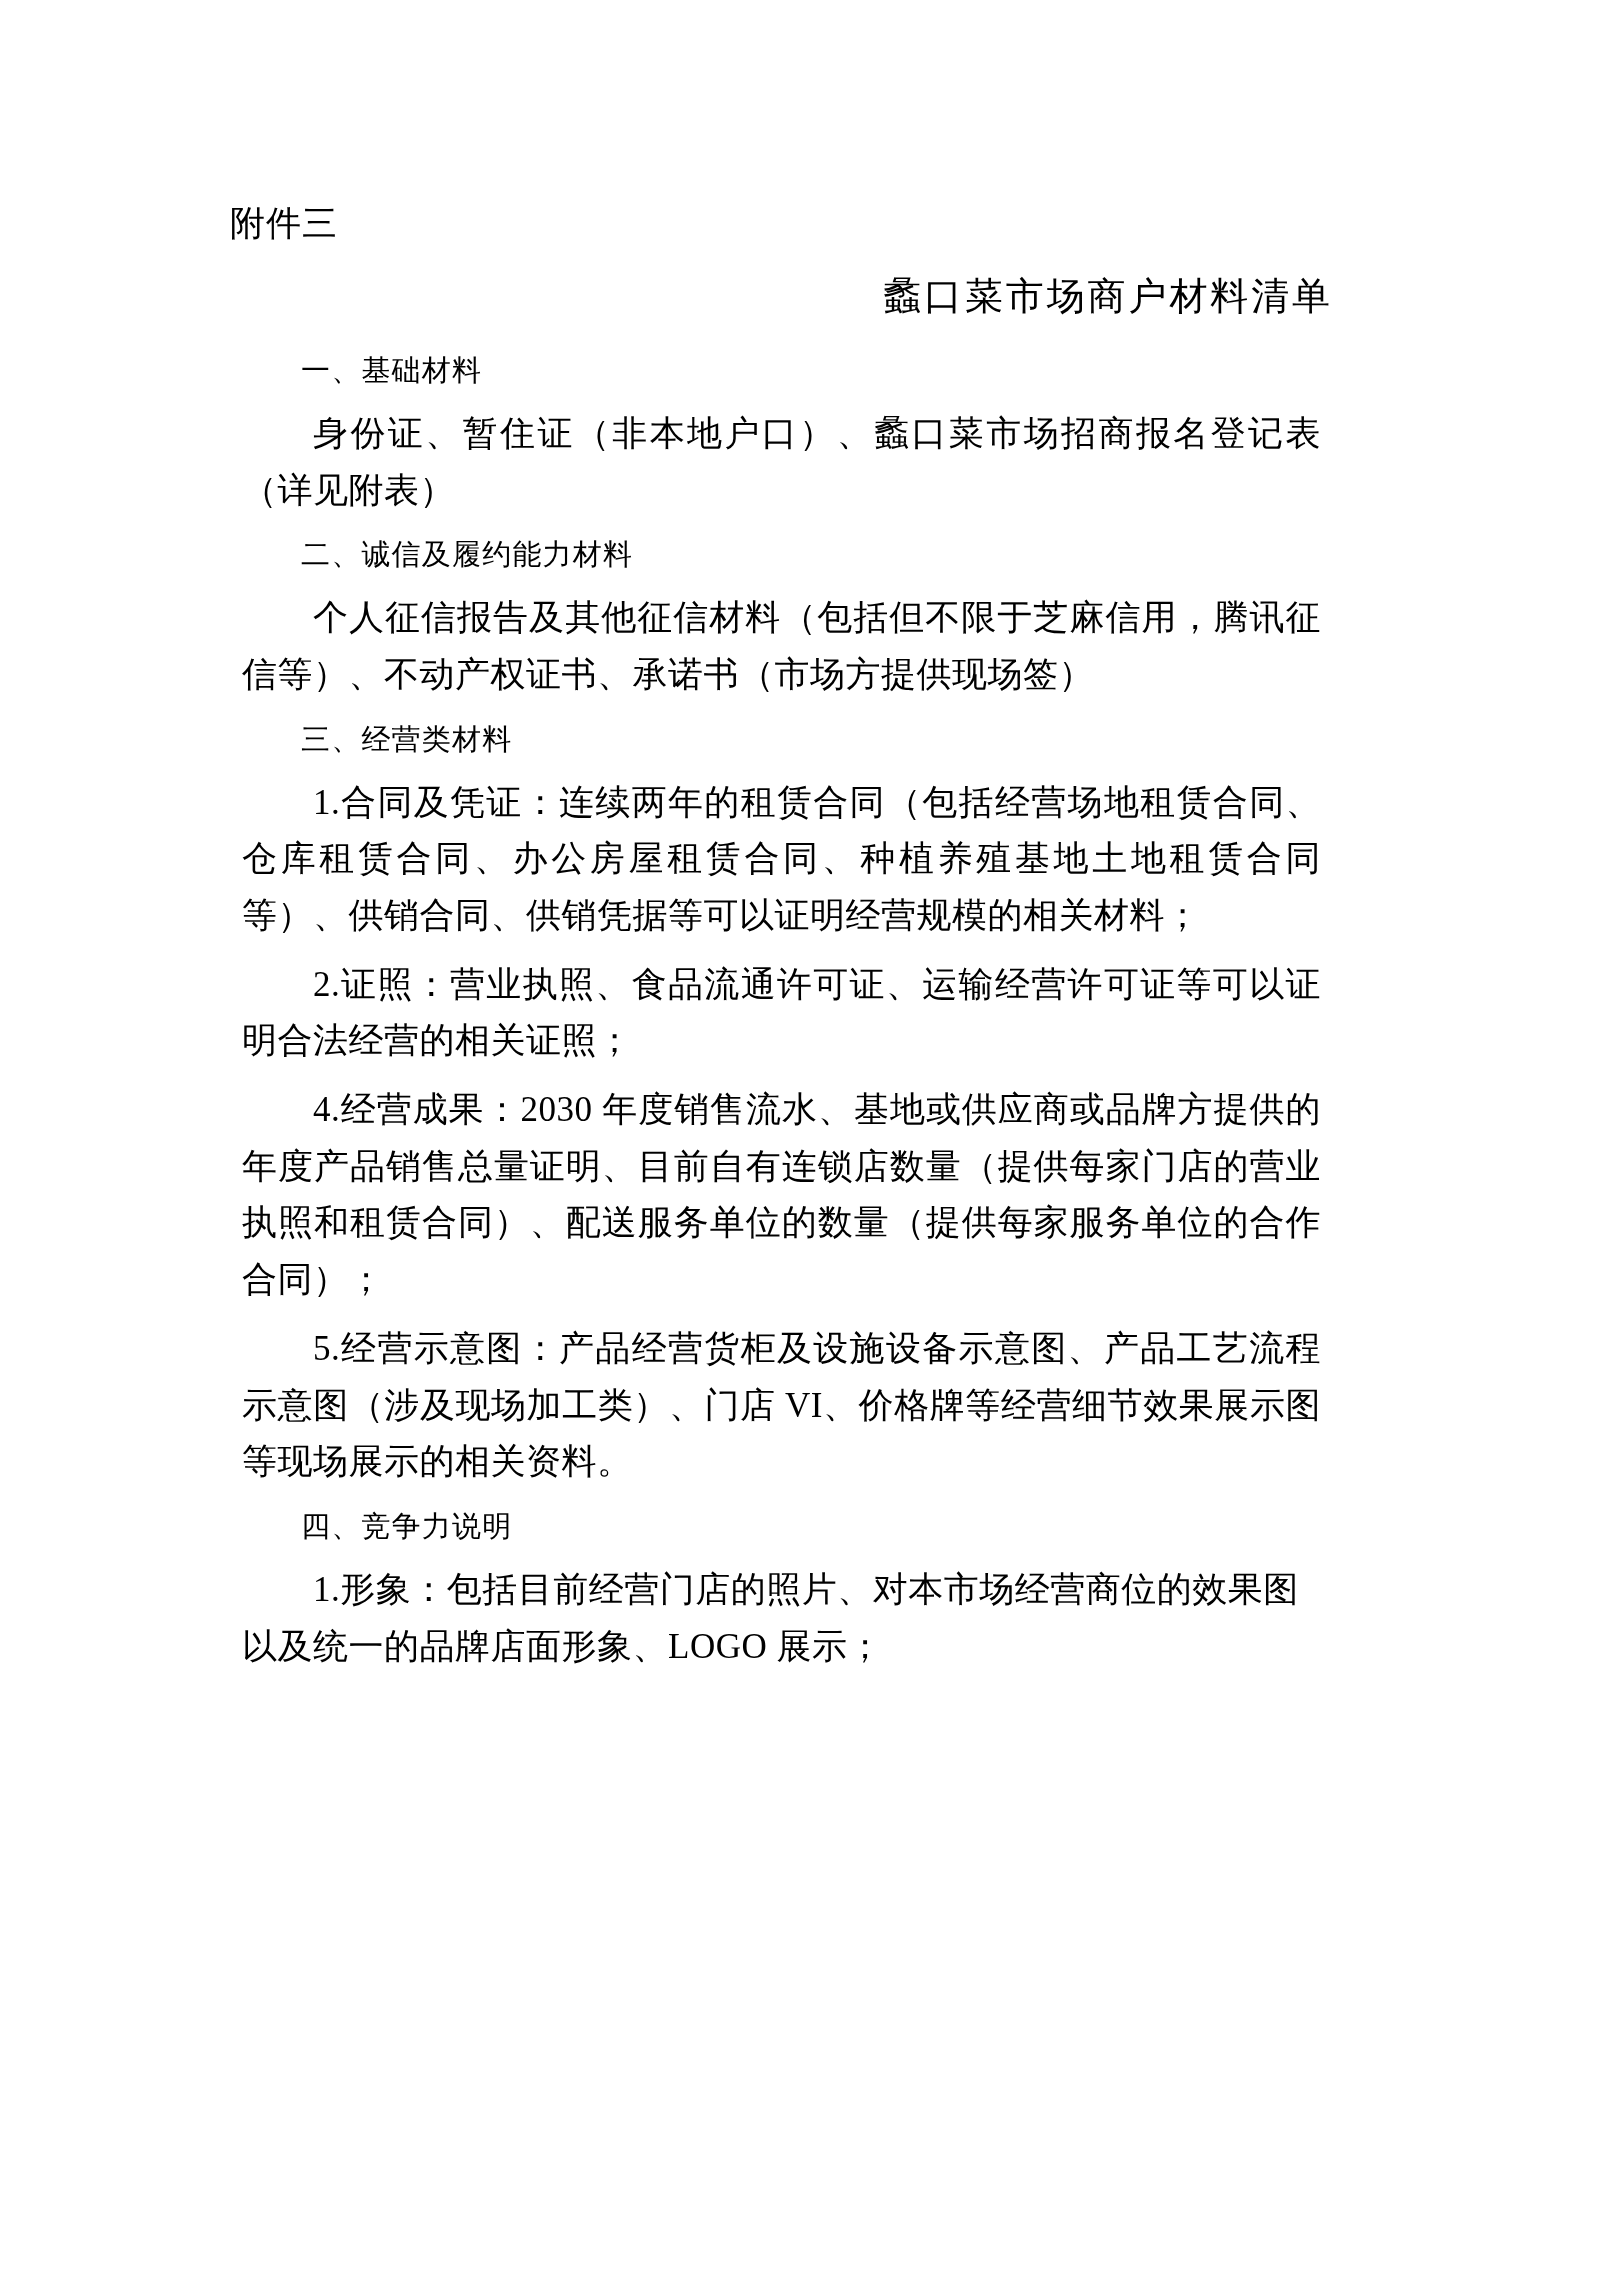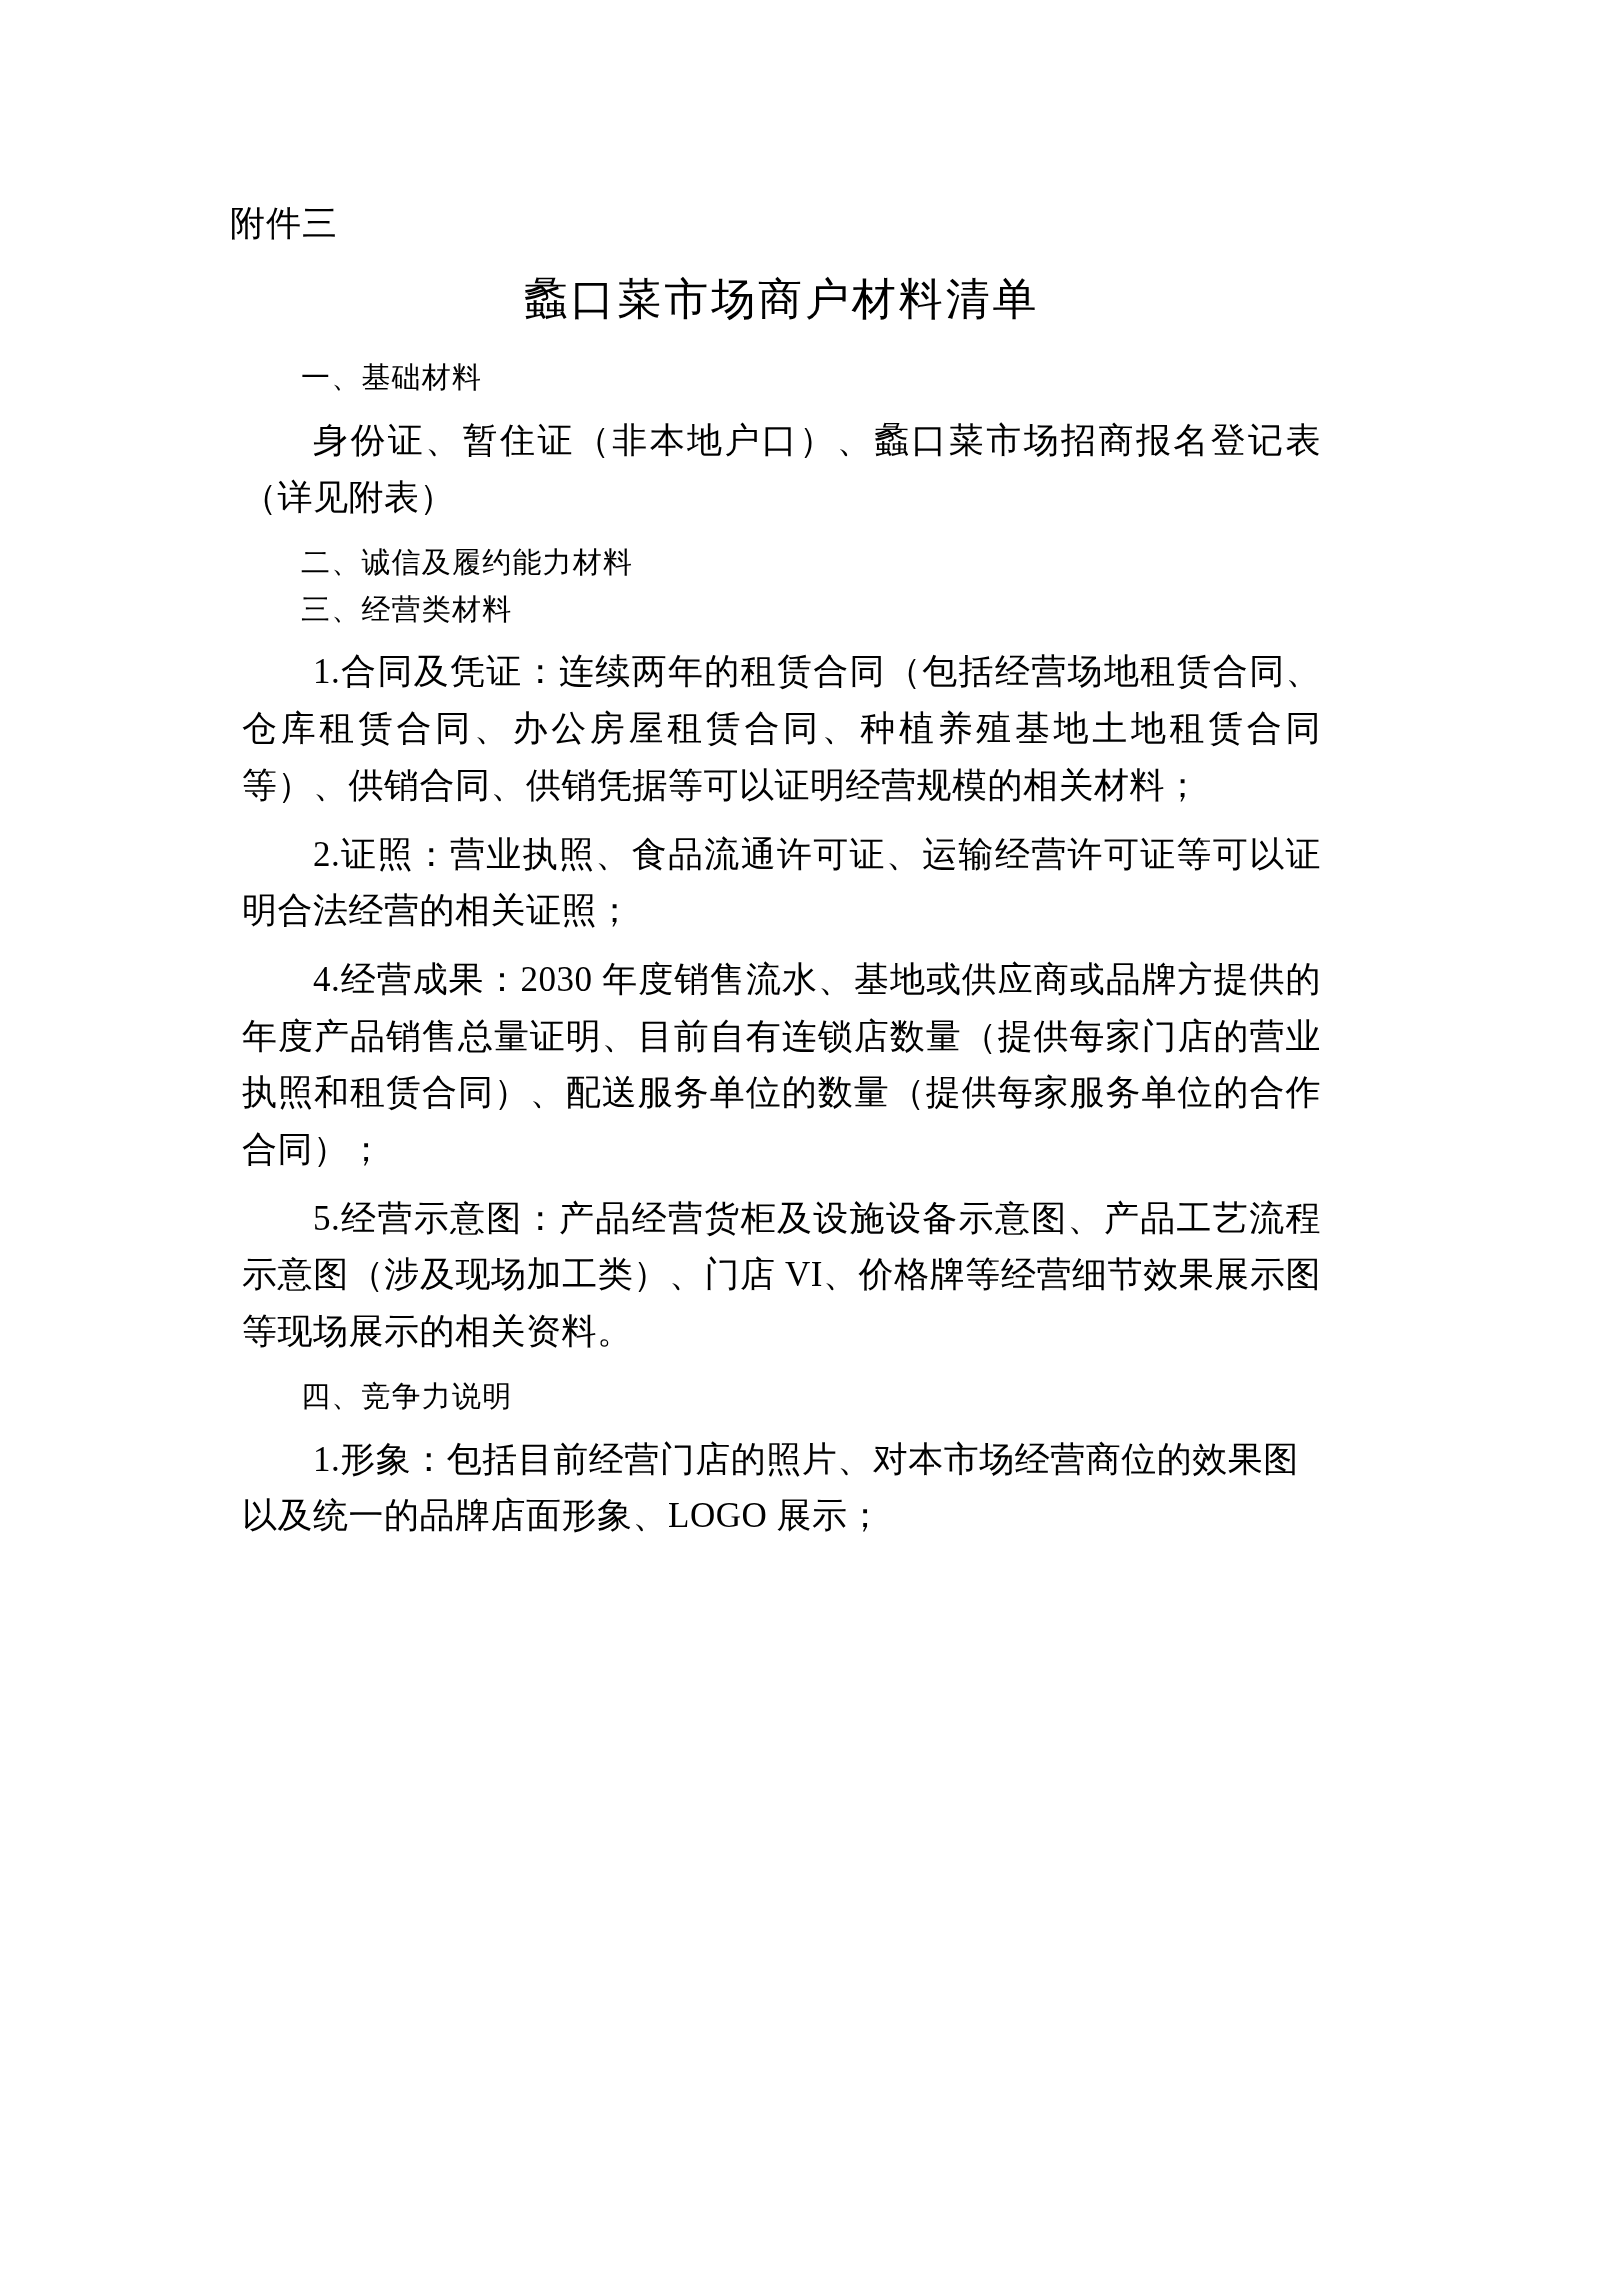--- a/index.html
+++ b/index.html
@@ -21,22 +21,22 @@
     box-sizing: border-box;
     padding: 206px 211px 0 230px;
   }
   .attachment-label {
     font-size: 35px;
     line-height: 1.0;
     letter-spacing: 1px;
     margin: 0 0 33px 0;
   }
   .doc-title {
-    text-align: center;
-    font-size: 44px;
+    text-align: right;
+    font-size: 38px;
     letter-spacing: 2.9px;
     line-height: 1.2;
     margin: 0 0 27.4px 0;
     font-weight: normal;
   }
   .section-heading {
     font-size: 29px;
     line-height: 1.62;
     letter-spacing: 1.2px;
     text-indent: 71px;
@@ -61,20 +61,21 @@
 <div class="page">
 
   <div class="attachment-label">附件三</div>
 
   <h1 class="doc-title">蠡口菜市场商户材料清单</h1>
 
   <div class="section-heading">一、基础材料</div>
   <p class="para">身份证、暂住证（非本地户口）、蠡口菜市场招商报名登记表（详见附表）</p>
 
   <div class="section-heading">二、诚信及履约能力材料</div>
+  <p class="para">个人征信报告及其他征信材料（包括但不限于芝麻信用，腾讯征信等）、不动产权证书、承诺书（市场方提供现场签）</p>
 
   <div class="section-heading">三、经营类材料</div>
   <p class="para">1.合同及凭证：连续两年的租赁合同（包括经营场地租赁合同、仓库租赁合同、办公房屋租赁合同、种植养殖基地土地租赁合同等）、供销合同、供销凭据等可以证明经营规模的相关材料；</p>
   <p class="para">2.证照：营业执照、食品流通许可证、运输经营许可证等可以证明合法经营的相关证照；</p>
   <p class="para">4.经营成果：2030 年度销售流水、基地或供应商或品牌方提供的年度产品销售总量证明、目前自有连锁店数量（提供每家门店的营业执照和租赁合同）、配送服务单位的数量（提供每家服务单位的合作合同）；</p>
   <p class="para">5.经营示意图：产品经营货柜及设施设备示意图、产品工艺流程示意图（涉及现场加工类）、门店 VI、价格牌等经营细节效果展示图等现场展示的相关资料。</p>
 
   <div class="section-heading">四、竞争力说明</div>
   <p class="para nojust">1.形象：包括目前经营门店的照片、对本市场经营商位的效果图以及统一的品牌店面形象、LOGO 展示；</p>
 

